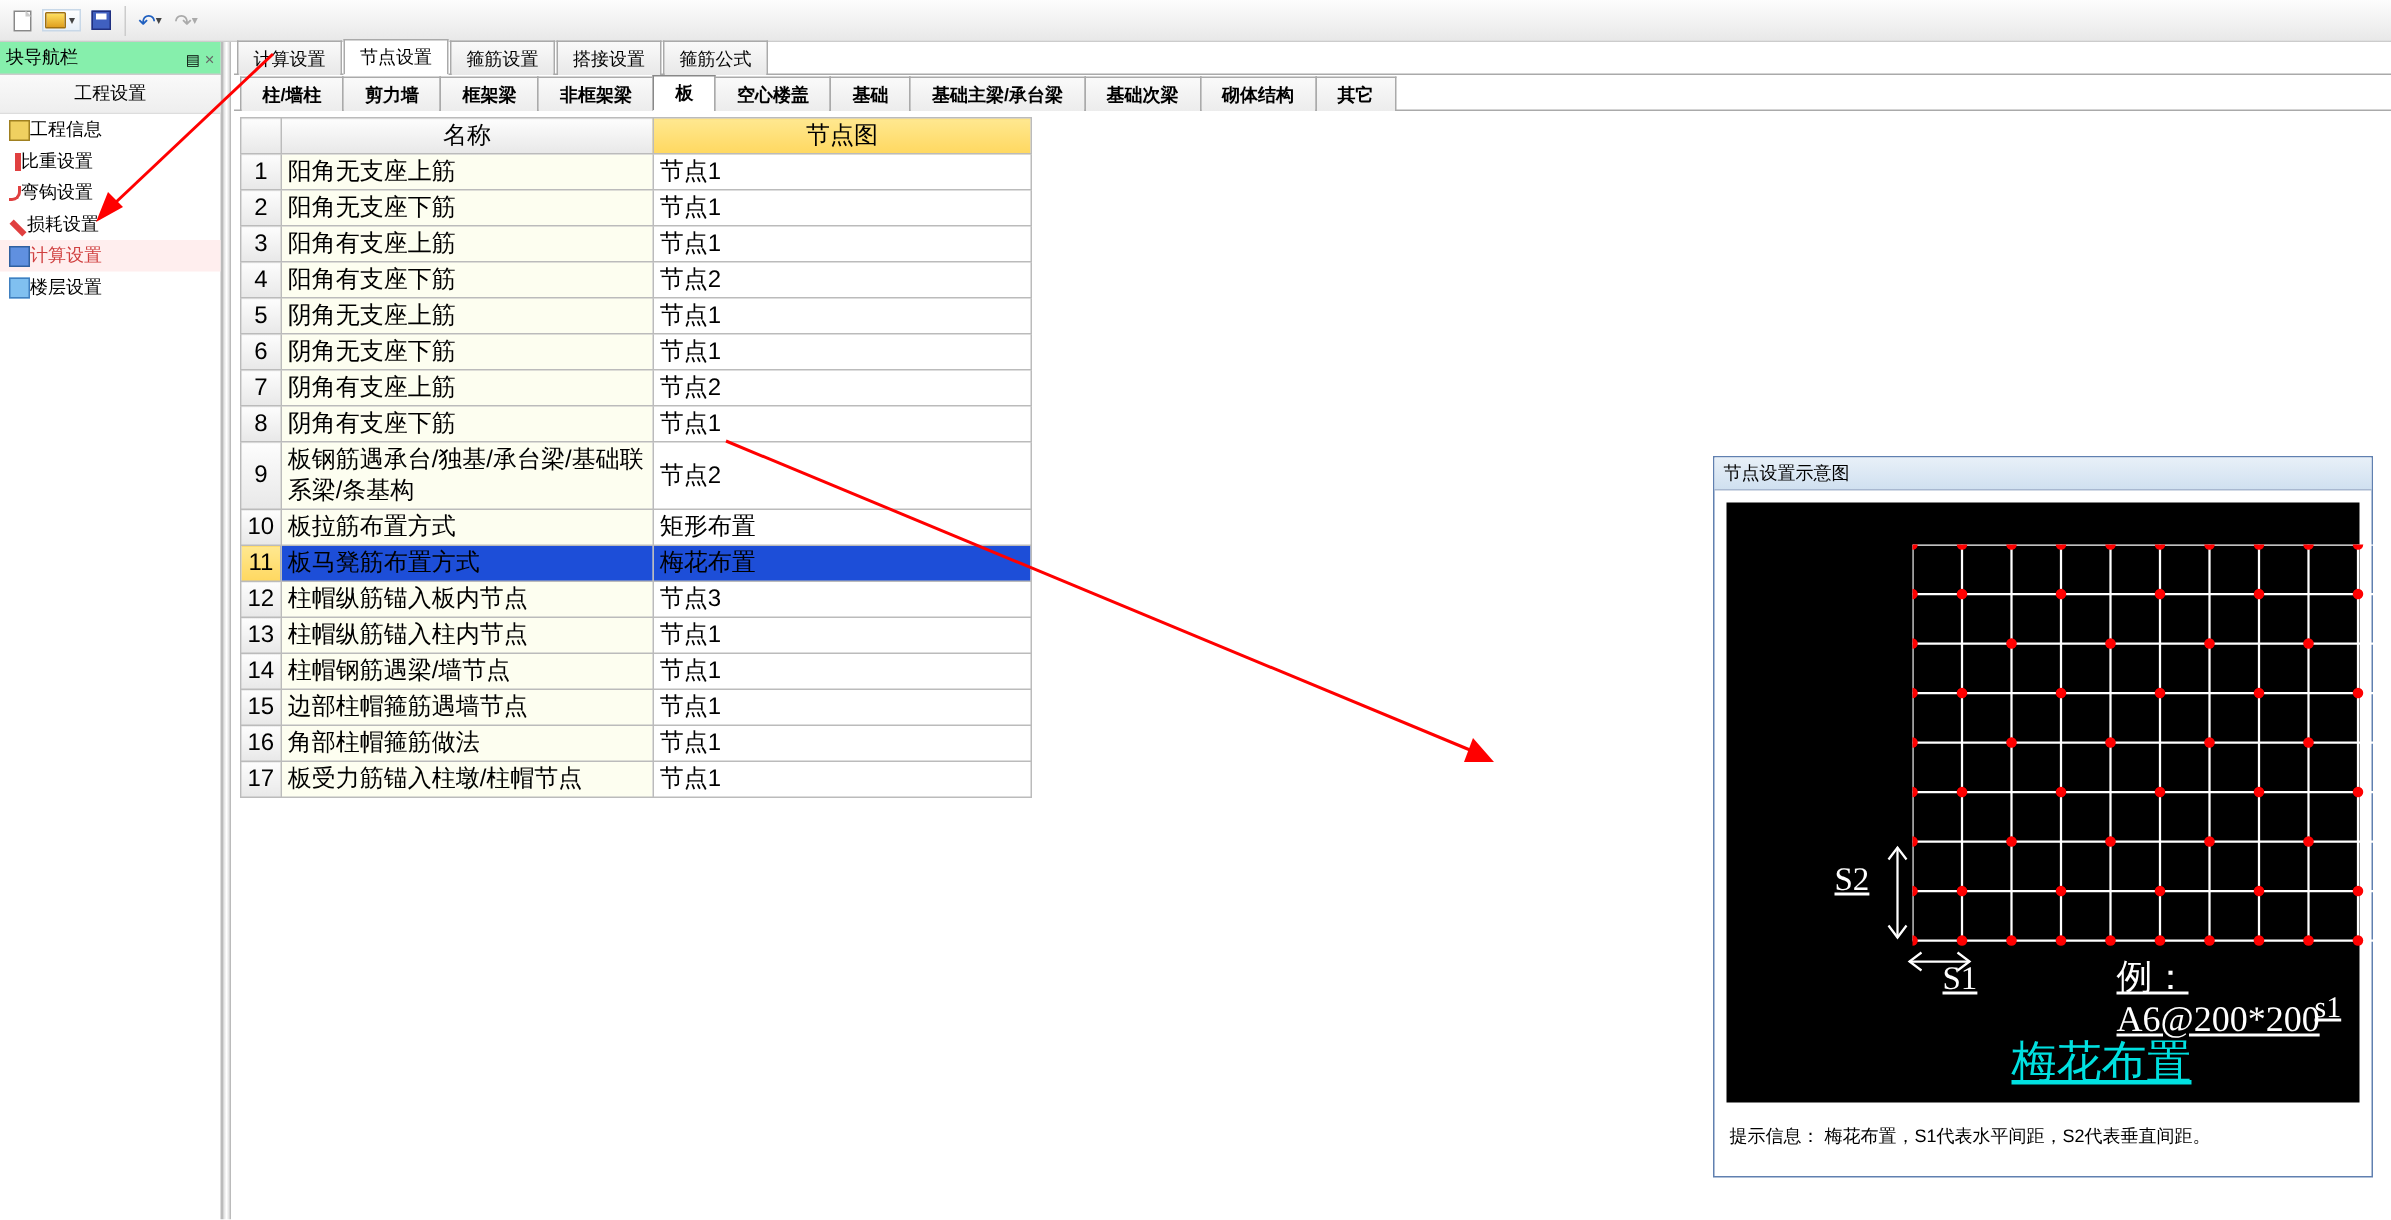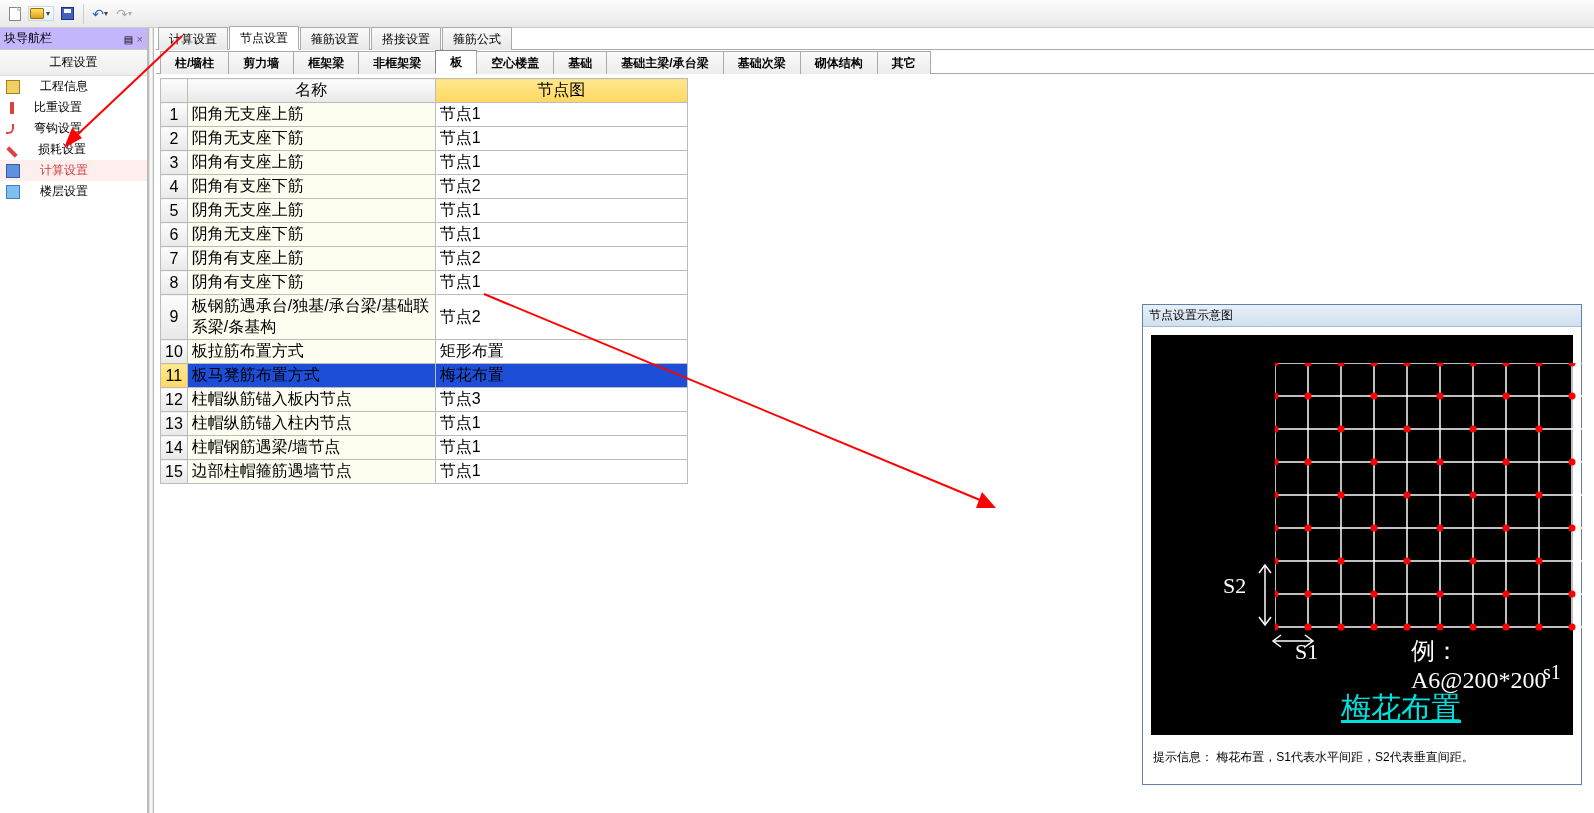--- a/index.html
+++ b/index.html
@@ -7,24 +7,24 @@
 
 
 .toolbar { height: 28px; background: linear-gradient(#fdfdfd, #e8e8e8); border-bottom: 1px solid #ccc; display: flex; align-items: center; padding: 2px 4px; gap: 2px; }
 .tb-btn { width: 22px; height: 22px; display: flex; align-items: center; justify-content: center; border: 1px solid transparent; cursor: pointer; }
 .tb-sep { width: 1px; height: 20px; background: #ccc; margin: 0 3px; }
 .tb-drop { display: flex; align-items: center; border: 1px solid #c8d8e8; background: linear-gradient(#fff,#e8f0f8); padding: 1px; }
 .tb-drop .arrow { font-size: 8px; color: #444; padding: 0 2px; }
 
 
 .left-panel { position: absolute; left: 0; top: 28px; width: 148px; height: calc(100% - 28px); border-right: 1px solid #bbb; background: #fff; }
-.panel-title { background: #c4b5fd; padding: 2px 4px; border-bottom: 1px solid #ccc; display: flex; justify-content: space-between; align-items: center; font-size: 12px; text-align: right; }
+.panel-title { background: #86efac; padding: 2px 4px; border-bottom: 1px solid #ccc; display: flex; justify-content: space-between; align-items: center; font-size: 12px; text-align: right; }
 .panel-title .close { font-size: 11px; color: #666; }
 .panel-section { text-align: center; padding: 4px; background: linear-gradient(#fafafa,#eee); border-bottom: 1px solid #ddd; }
-.tree-item { display: flex; align-items: center; padding: 2px 6px; gap: 20px; cursor: pointer; text-align: center; }
+.tree-item { display: flex; align-items: center; padding: 2px 6px; gap: 0; cursor: pointer; text-align: center; }
 .tree-item.highlight { color: #d04040; background: #ffeeee; }
 .tree-icon { width: 14px; height: 14px; display: inline-block; }
 
 
 .main-area { position: absolute; left: 148px; top: 28px; right: 0; bottom: 0; display:flex; flex-direction:column; }
 .vert-splitter { position:absolute; left:148px; top:28px; width:6px; height:calc(100% - 28px); background:linear-gradient(90deg,#ddd,#fff,#ddd); border-left:1px solid #bbb; border-right:1px solid #bbb;}
 .main-content { margin-left:8px; flex:1; display:flex; flex-direction:column;}
 
 
 .tabs1 { display: flex; border-bottom: 1px solid #aaa; padding-left: 2px; height: 22px; align-items:flex-end; gap:1px;}
@@ -52,21 +52,21 @@
 
 .preview-panel { position: absolute; right: 12px; top: 304px; width: 440px; background: #fff; border: 1px solid #6080b0; }
 .preview-title { background: linear-gradient(#e8f0f8,#d0e0f0); padding: 2px 6px; border-bottom: 1px solid #a8b8d0; font-size:12px;}
 .preview-canvas { background: #000; margin: 8px; height: 400px; position: relative; }
 .preview-hint { padding: 6px 10px 18px; font-size: 12px; }
 
 
 .diagram-grid { position:absolute; left:124px; top:28px;}
 .diagram-grid line { stroke:#fff; stroke-width:1.5;}
 .diagram-grid circle { fill:#ff0000;}
-.diag-label { position:absolute; color:#fff; font-family:"Times New Roman",serif; font-size:22px;}
+.diag-label { position:absolute; color:#fff; font-family:"Times New Roman",serif; font-size:22px;text-decoration:underline;}
 .diag-title { position:absolute; left:190px; bottom:6px; color:#00e0e0; font-family:"SimSun",serif; font-size:30px; text-decoration:underline;}
 
 
 .red-arrow { position:absolute; pointer-events:none; z-index:50;}
 .red-arrow line { stroke:#ff0000; stroke-width:2;}
 .red-arrow polygon { fill:#ff0000;}
 
 
 .ico-new { background:#fff; border:1px solid #888; width:12px; height:14px; position:relative;}
 .ico-new::after{content:"";position:absolute;right:-1px;top:-1px;width:0;height:0;border-left:4px solid #ccc;border-top:4px solid transparent;}
@@ -244,20 +244,30 @@
               <td class="node-col">节点1</td>
             </tr>
             <tr>
               <td class="rownum">14</td>
               <td class="name-col">柱帽钢筋遇梁/墙节点</td>
               <td class="node-col">节点1</td>
             </tr>
             <tr>
               <td class="rownum">15</td>
               <td class="name-col">边部柱帽箍筋遇墙节点</td>
+              <td class="node-col">节点1</td>
+            </tr>
+            <tr>
+              <td class="rownum">16</td>
+              <td class="name-col">角部柱帽箍筋做法</td>
+              <td class="node-col">节点1</td>
+            </tr>
+            <tr>
+              <td class="rownum">17</td>
+              <td class="name-col">板受力筋锚入柱墩/柱帽节点</td>
               <td class="node-col">节点1</td>
             </tr>
           </tbody>
         </table>
     </div>
   </div>
 </div>
 
 <div class="preview-panel">
   <div class="preview-title">节点设置示意图</div>

